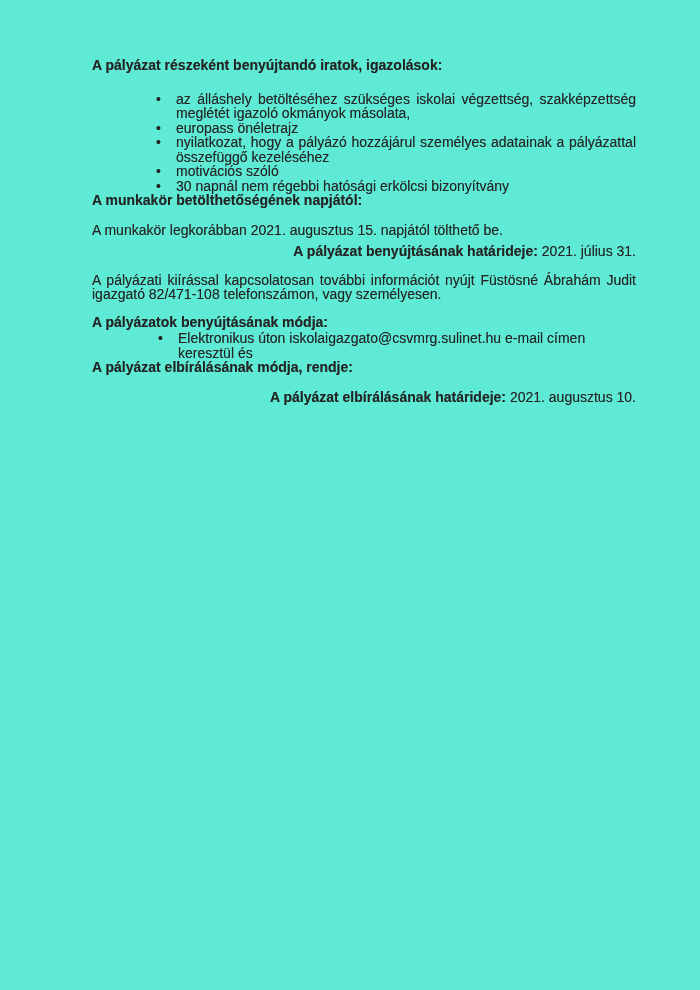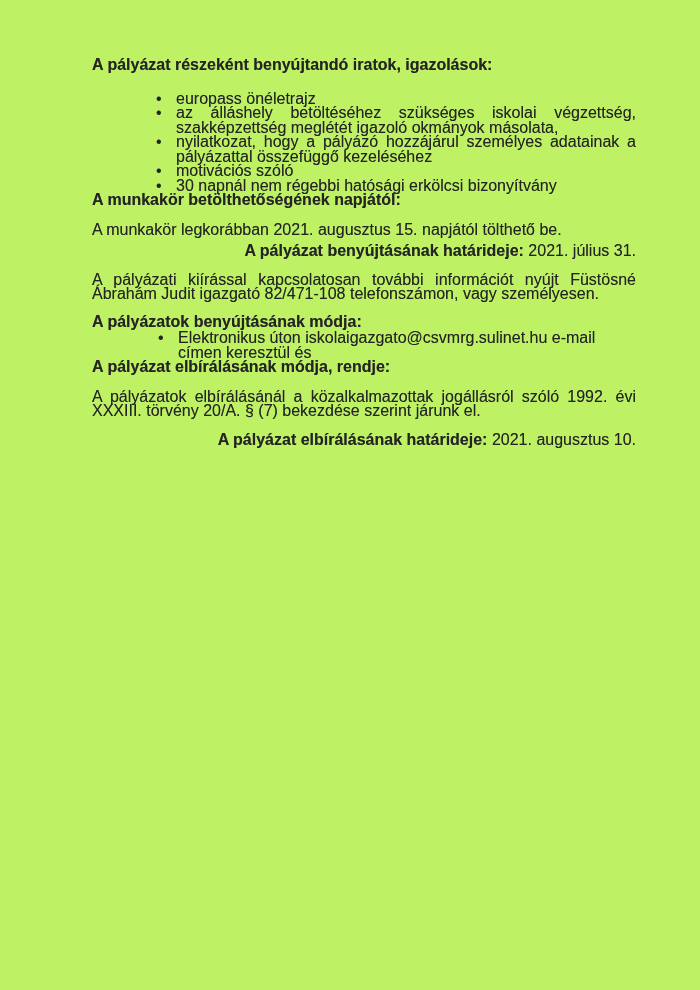--- a/index.html
+++ b/index.html
@@ -5,24 +5,24 @@
   html, body {
     margin: 0;
     padding: 0;
     background: #ffffff;
   }
   .page {
     position: relative;
     box-sizing: border-box;
     width: 700px;
     height: 990px;
-    background: #bef264;
+    background: #5eead4;
     padding: 58px 64px 0 92px;
     font-family: "Liberation Sans", sans-serif;
-    font-size: 16px;
+    font-size: 14px;
     line-height: 14.5px;
     color: #242424;
     text-shadow: 0 0 0.3px rgba(40,40,40,0.45);
   }
   .hd {
     font-weight: 700;
     margin: 0;
   }
   .para {
     margin: 0;
@@ -72,22 +72,22 @@
   .mb-p3   { margin-bottom: 14px; }
 </style>
 </head>
 <body>
 
 <div class="page">
 
   <p class="hd mb-h1">A pályázat részeként benyújtandó iratok, igazolások:</p>
 
   <ul class="blist mb-ul1">
+    <li>az álláshely betöltéséhez szükséges iskolai végzettség, szakképzettség meglétét igazoló okmányok másolata,</li>
     <li>europass önéletrajz</li>
-    <li>az álláshely betöltéséhez szükséges iskolai végzettség, szakképzettség meglétét igazoló okmányok másolata,</li>
     <li>nyilatkozat, hogy a pályázó hozzájárul személyes adatainak a pályázattal összefüggő kezeléséhez</li>
     <li>motivációs szóló</li>
     <li>30 napnál nem régebbi hatósági erkölcsi bizonyítvány</li>
   </ul>
 
   <p class="hd mb-h2">A munkakör betölthetőségének napjától:</p>
 
   <p class="para mb-p1">A munkakör legkorábban 2021. augusztus 15. napjától tölthető be.</p>
 
   <p class="inline-hd mb-h3">
@@ -98,20 +98,19 @@
   <p class="para mb-p2">A pályázati kiírással kapcsolatosan további információt nyújt Füstösné Ábrahám Judit igazgató 82/471-108 telefonszámon, vagy személyesen.</p>
 
   <p class="hd mb-h4">A pályázatok benyújtásának módja:</p>
 
   <ul class="blist narrow mb-ul2">
     <li>Elektronikus úton iskolaigazgato@csvmrg.sulinet.hu e-mail címen keresztül és</li>
   </ul>
 
   <p class="hd mb-h5">A pályázat elbírálásának módja, rendje:</p>
 
-  <p class="para mb-p3">A pályázatok elbírálásánál a közalkalmazottak jogállásról szóló 1992. évi XXXIII. törvény 20/A. § (7) bekezdése szerint járunk el.</p>
 
   <p class="inline-hd">
     <span class="lbl">A pályázat elbírálásának határideje:</span>
     <span>2021. augusztus 10.</span>
   </p>
 
 </div>
 
 </body></html>

